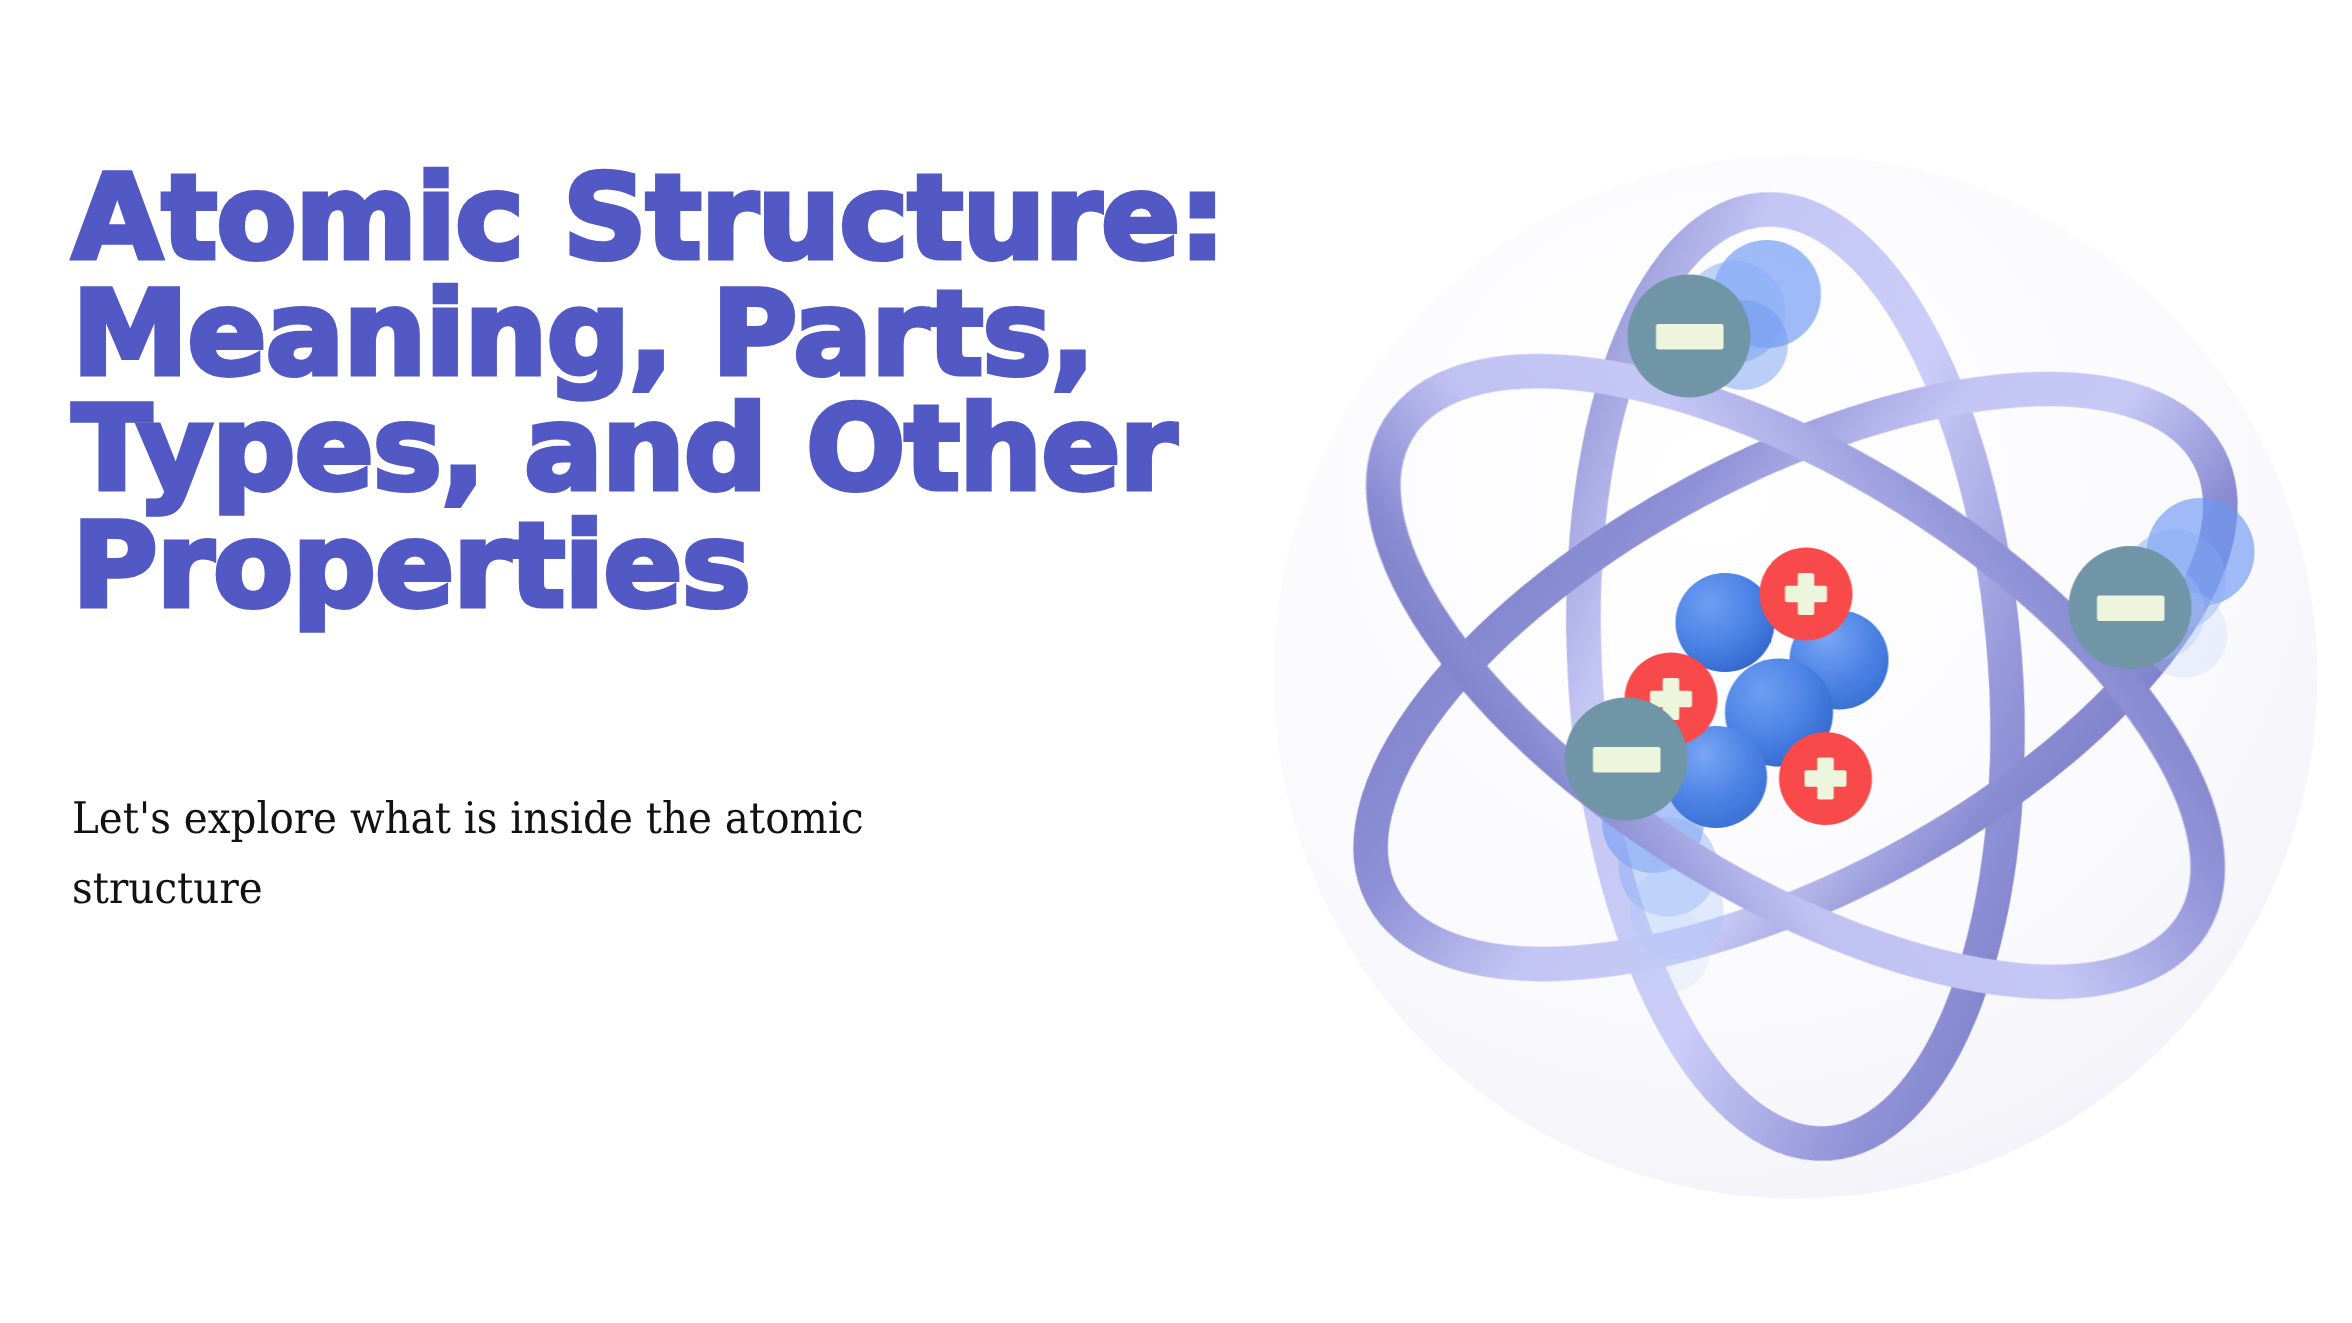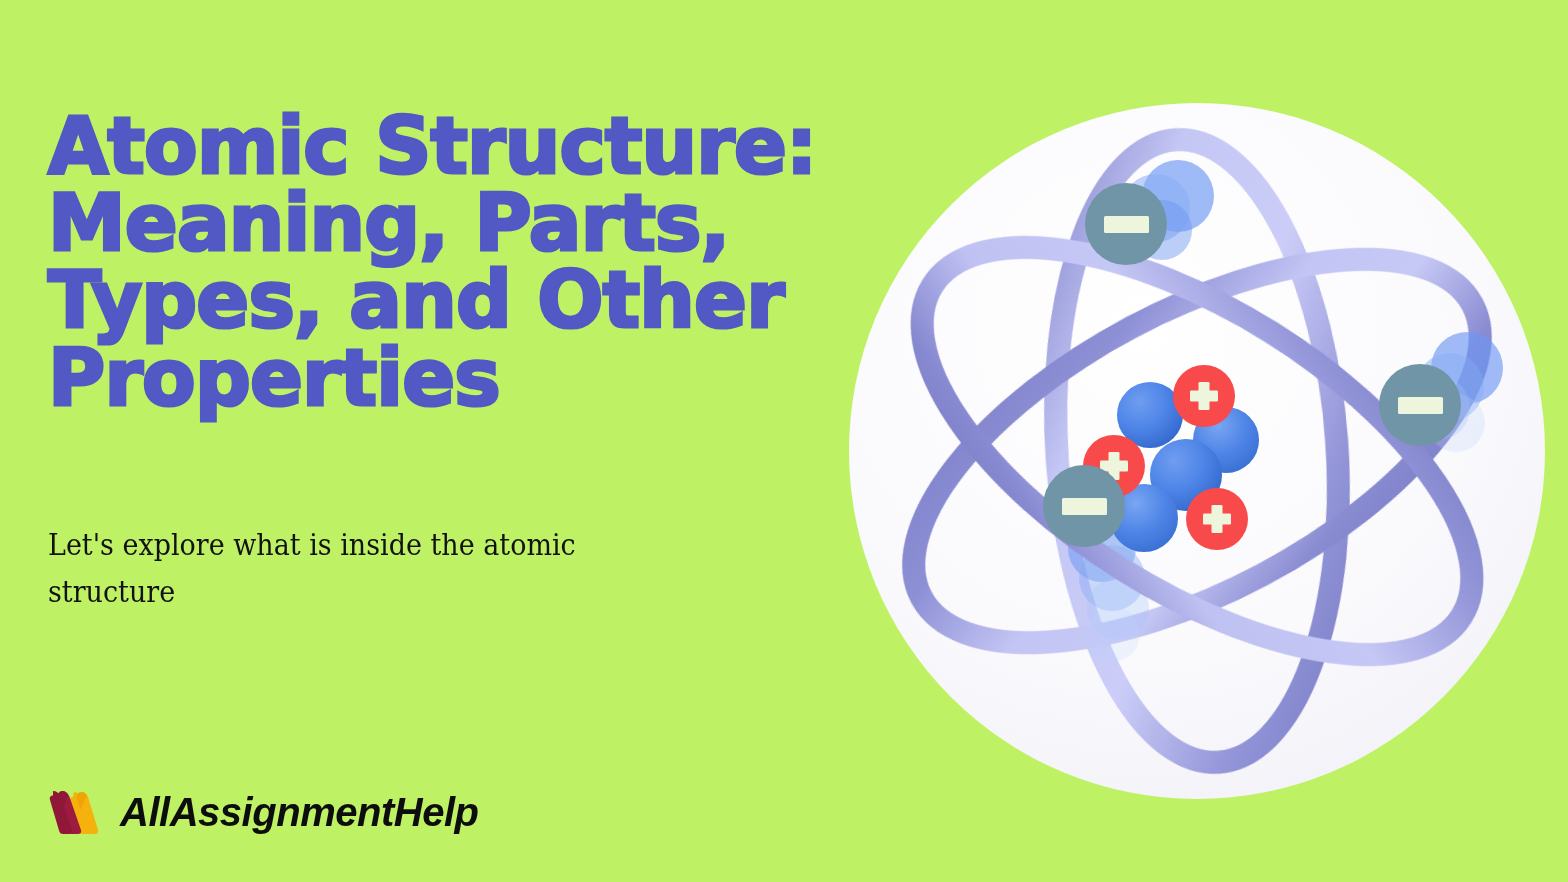--- a/index.html
+++ b/index.html
@@ -12,21 +12,21 @@
     height: 882px;
     overflow: hidden;
     background: #e4e4f1;
     font-family: "Liberation Sans", sans-serif;
   }
 
   .banner {
     position: relative;
     width: 1568px;
     height: 882px;
-    background: #bef264;
+    background: #ffffff;
     overflow: hidden;
   }
 
   
   .left-col {
     position: absolute;
     left: 48px;
     top: 0;
     width: 830px;
     height: 882px;
@@ -108,31 +108,20 @@
 
   <div class="left-col">
     <h1 class="headline">Atomic Structure:
 Meaning, Parts,
 Types, and Other
 Properties</h1>
 
     <p class="subhead">Let's explore what is inside the atomic structure</p>
   </div>
 
-  <div class="logo">
-    <svg class="logo-mark" viewBox="0 0 62 46" aria-hidden="true">
-      <path d="M34 3 C37 3 39 5 40 8 L50 41 C50.6 43.4 49.2 45 47 45 L41.5 45 C39.6 45 38.4 43.8 38 42 L30 12 C29.4 9.5 30.8 8 33 8 Z" fill="#f5b20c"></path>
-      <path d="M26 3 C29 3 31 5 32 8 L42 41 C42.6 43.4 41.2 45 39 45 L33.5 45 C31.6 45 30.4 43.8 30 42 L22 12 C21.4 9.5 22.8 8 25 8 Z" fill="#f5b20c"></path>
-      <path d="M14 2 C17.6 2 20 4 21.4 7.6 L33 41 C33.8 43.6 32.4 45 30 45 L24 45 C21.8 45 20.6 43.6 20 41.4 L11 11 C10.2 8 11.6 6.4 14 6.4 Z" fill="#9d1b3f"></path>
-      <path d="M5 2 C8.6 2 11 4 12.4 7.6 L24 41 C24.8 43.6 23.4 45 21 45 L15 45 C12.8 45 11.6 43.6 11 41.4 L2 11 C1.2 8 2.6 6.4 5 6.4 Z" fill="#8f1838"></path>
-      <path d="M14 2 C16.8 2 18.6 3.4 20 6.2 L13.5 22 L9.5 10 C8.6 6.6 10.4 2 14 2 Z" fill="#8f1838"></path>
-      <path d="M33 3 C35.6 3 37.4 4.4 38.6 7 L32.6 21 L29 10 C28.2 6.6 29.8 3 33 3 Z" fill="#efa307"></path>
-    </svg>
-    <span class="logo-text">AllAssignmentHelp</span>
-  </div>
 
   <div class="atom-wrap">
     <svg class="atom-svg" viewBox="0 0 742 726" aria-hidden="true">
       <defs>
         <radialGradient id="discGrad" cx="42%" cy="32%" r="78%">
           <stop offset="0%" stop-color="#ffffff"></stop>
           <stop offset="62%" stop-color="#faf9fc"></stop>
           <stop offset="100%" stop-color="#f2f1f8"></stop>
         </radialGradient>
 

